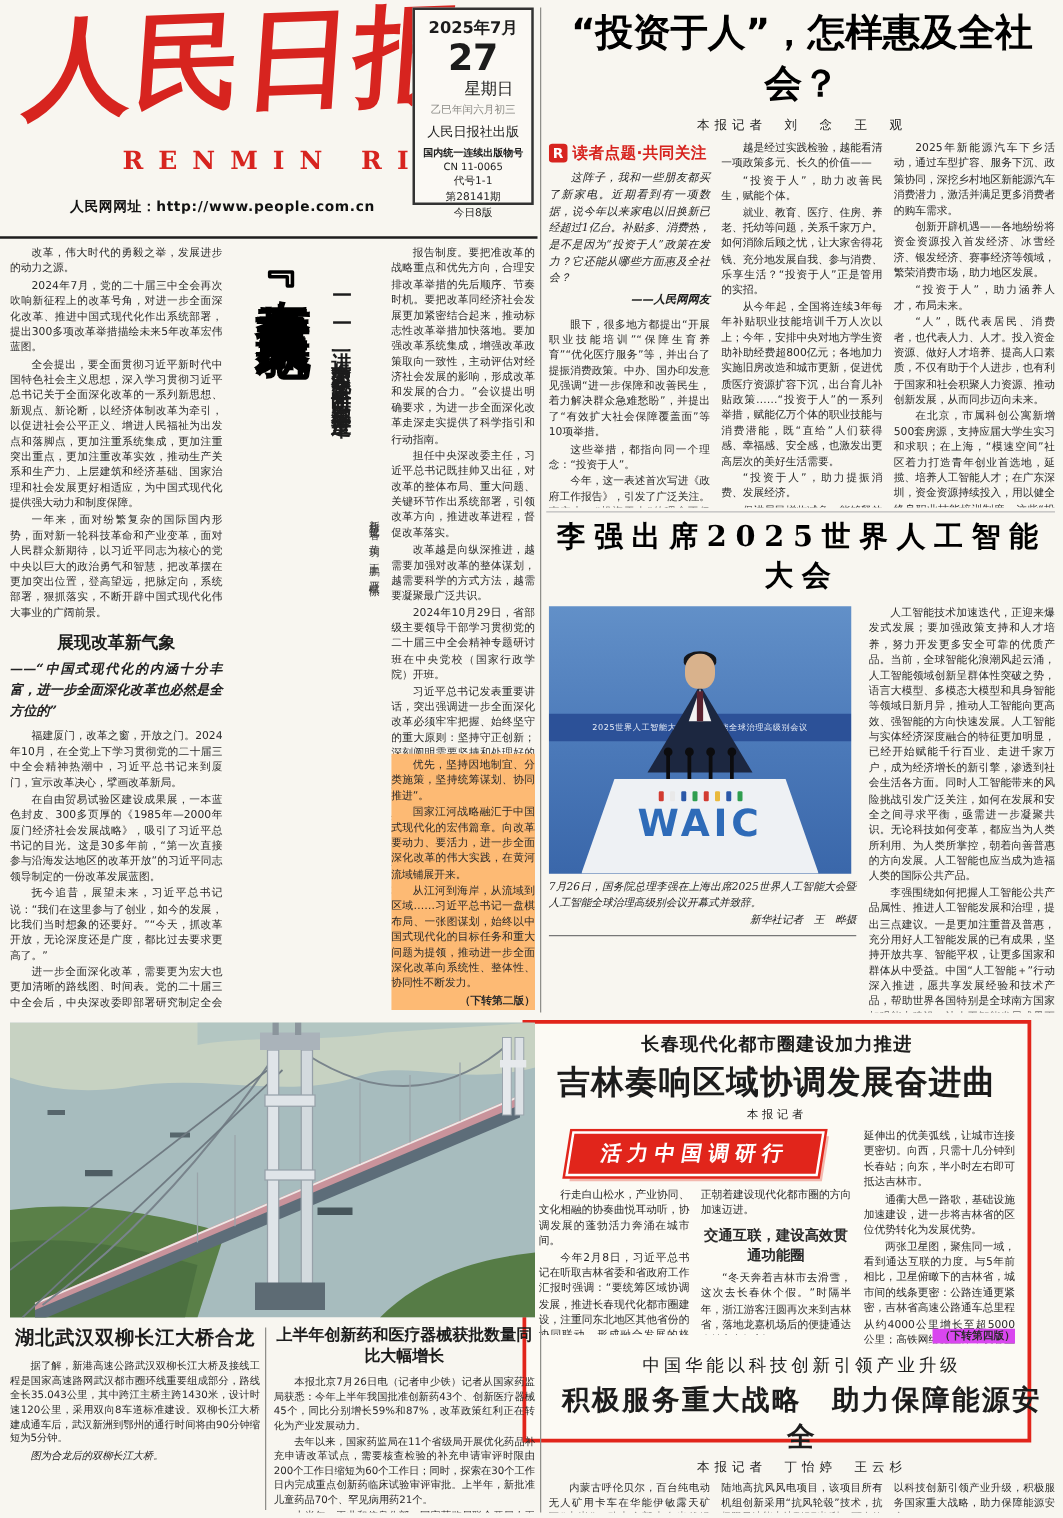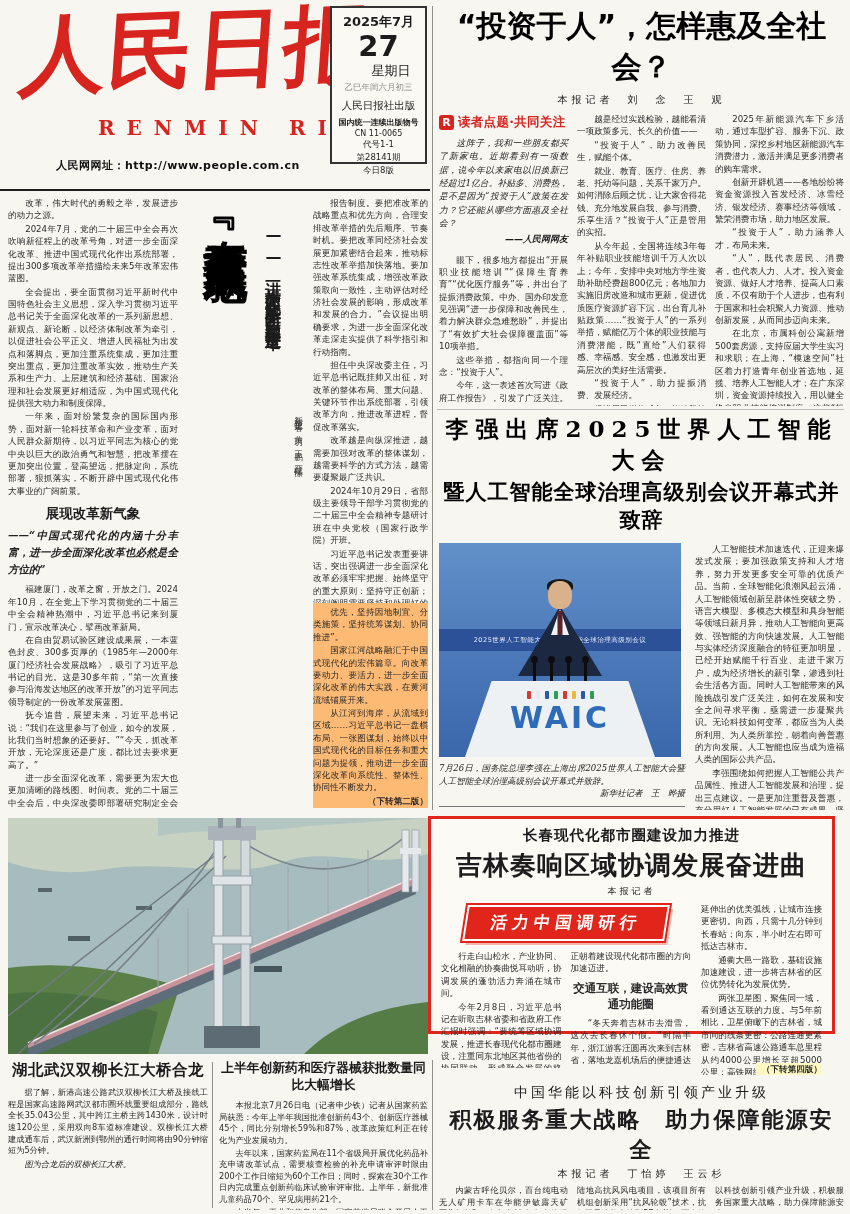--- a/index.html
+++ b/index.html
@@ -111,21 +111,21 @@
   .jl-byline{text-align:center;font-size:9px;letter-spacing:3px;font-family:"DejaVu Serif",serif;
         margin-bottom:5px;}
   .jl-row{display:flex;gap:10px;overflow:hidden;}
   .jl-leftgroup{width:250px;flex:0 0 auto;}
   .jl-badge{width:198px;margin:2px auto 9px;background:#e1251b;color:#fff;font-weight:900;
         font-size:16.5px;letter-spacing:5px;text-align:center;padding:5px 0;
         border:2px solid #fff;box-shadow:0 0 0 2px #e1251b,4px 4px 0 #f3b9af;
         transform:skewX(-9deg);}
   .jl-sub{font-weight:900;font-size:11.5px;text-align:center;margin:5px 0 4px;text-indent:0;}
   .jl-col3{flex:1;min-width:0;position:relative;overflow:hidden;}
-  .jl-jump{position:absolute;right:0;bottom:0;background:#fef9c3;padding-left:6px;}
+  .jl-jump{position:absolute;right:0;bottom:0;background:#d946ef;padding-left:6px;}
   
   .ba-head{font-family:"DejaVu Serif",serif;font-weight:900;font-size:15.5px;letter-spacing:.5px;
         text-align:center;margin-bottom:6px;}
   .pa-head{font-weight:900;font-size:12.8px;text-align:center;margin-bottom:6px;letter-spacing:0;}
   
   .hn-kicker{text-align:center;font-family:"DejaVu Serif",serif;font-size:14px;letter-spacing:3px;}
   .hn-head{text-align:center;font-weight:900;font-size:22px;letter-spacing:2px;margin:3px 0 2px;}
 </style>
 </head>
 <body>
@@ -230,21 +230,20 @@
           <p class="para">国家江河战略融汇于中国式现代化的宏伟篇章。向改革要动力、要活力，进一步全面深化改革的伟大实践，在黄河流域铺展开来。</p>
           <p class="para">从江河到海岸，从流域到区域……习近平总书记一盘棋布局、一张图谋划，始终以中国式现代化的目标任务和重大问题为提领，推动进一步全面深化改革向系统性、整体性、协同性不断发力。</p>
         </div>
       <p class="para jump">（下转第二版）</p>
     </div>
   </div>
 </div>
 
 <div class="abs" style="left:439px;top:414px;width:405px;height:396px;overflow:hidden;">
   <div class="ai-title1">李强出席2025世界人工智能大会</div>
-  <div class="ai-title2">暨人工智能全球治理高级别会议开幕式并致辞</div>
   <div class="ai-body" style="height:352px;">
     <div class="ai-left">
       <div class="waic">
         <div class="waic-banner">
           <span>2025世界人工智能大会暨人工智能全球治理高级别会议</span>
         </div>
         <div class="speaker">
           <div class="spk-body"></div>
           <div class="spk-shirt"></div>
           <div class="spk-tie"></div>
@@ -279,21 +278,21 @@
     <div class="ai-right">
       <div>
           <p class="para">人工智能技术加速迭代，正迎来爆发式发展；要加强政策支持和人才培养，努力开发更多安全可靠的优质产品。当前，全球智能化浪潮风起云涌，人工智能领域创新呈群体性突破之势，语言大模型、多模态大模型和具身智能等领域日新月异，推动人工智能向更高效、强智能的方向快速发展。人工智能与实体经济深度融合的特征更加明显，已经开始赋能千行百业、走进千家万户，成为经济增长的新引擎，渗透到社会生活各方面。同时人工智能带来的风险挑战引发广泛关注，如何在发展和安全之间寻求平衡，亟需进一步凝聚共识。无论科技如何变革，都应当为人类所利用、为人类所掌控，朝着向善普惠的方向发展。人工智能也应当成为造福人类的国际公共产品。</p>
           <p class="para">李强围绕如何把握人工智能公共产品属性、推进人工智能发展和治理，提出三点建议。一是更加注重普及普惠，充分用好人工智能发展的已有成果，坚持开放共享、智能平权，让更多国家和群体从中受益。中国“人工智能＋”行动深入推进，愿共享发展经验和技术产品，帮助世界各国特别是全球南方国家加强能力建设，让人工智能发展成果更好惠及全球。二是更加注重创新合作，力求更多突破性的人工智能科技硕果。要深化基础科学和技术研发合作，加强企业和人才交流，为人工智能发展不断注入新动力。中国愿同各国联合开展技术攻关，加大开源开放力度，共同推动人工智能发展迈上更高水平。三是更加注重共同治理，确保人工智能在造福人类上最终修成正果。</p>
         </div>
 
     </div>
   </div>
 </div>
 
-<div class="abs jilin" style="left:428px;top:816px;width:407px;height:218px;">
+<div class="abs jilin" style="left:418px;top:816px;width:407px;height:338px;">
   <div class="jl-kicker">长春现代化都市圈建设加力推进</div>
   <div class="jl-head">吉林奏响区域协调发展奋进曲</div>
   <div class="jl-byline">本报记者</div>
   <div class="jl-row" style="height:172px;">
     <div class="jl-leftgroup">
       <div class="jl-badge">活力中国调研行</div>
       <div class="cols" style="height:118px;">
         <div class="col">
           <div>
               <p class="para">行走白山松水，产业协同、文化相融的协奏曲悦耳动听，协调发展的蓬勃活力奔涌在城市间。</p>

